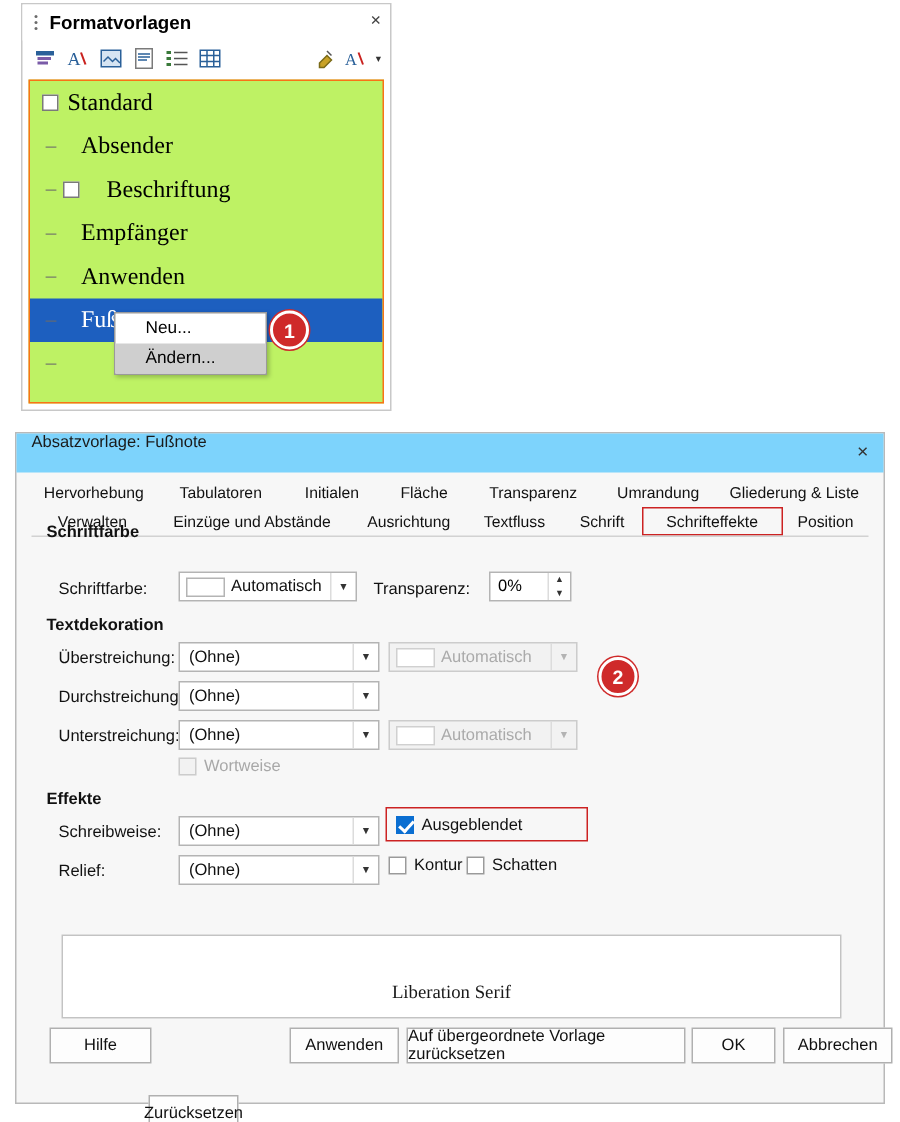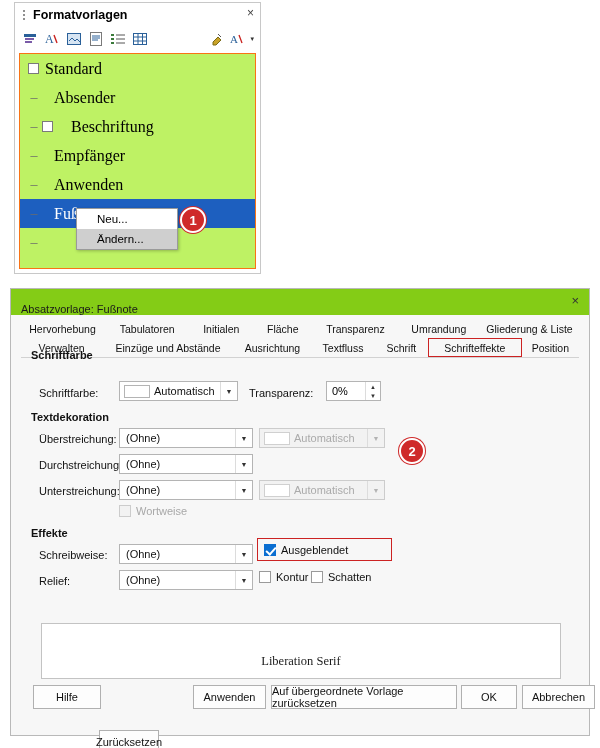--- a/index.html
+++ b/index.html
@@ -138,25 +138,25 @@
   
   .dialog {
     position: absolute;
     left: 10px; top: 288px;
     width: 580px; height: 448px;
     background: #f7f7f7;
     border: 1px solid #b9b9b9;
   }
   .dlg-title {
     height: 26px;
-    display: flex; align-items: flex-end;
+    display: flex; align-items: flex-start;
     padding-left: 10px;
     font-size: 11px;
     color: #1a1a1a;
-    background: #84cc16;
+    background: #7dd3fc;
     position: relative;
   }
   .dlg-close {
     position: absolute; right: 10px; top: 5px;
     font-size: 13px; color: #333; line-height: 1;
   }
   .tabs {
     position: absolute;
     left: 10px; right: 10px; top: 30px;
     height: 38px;

